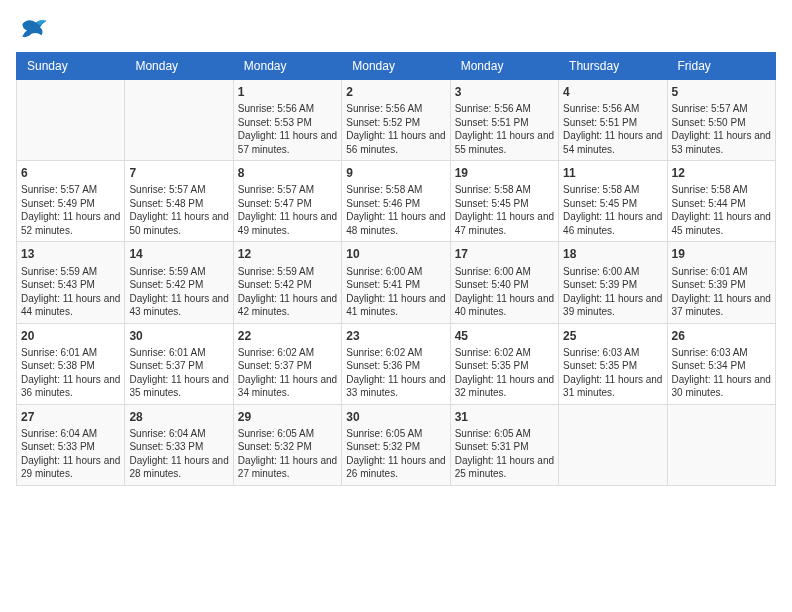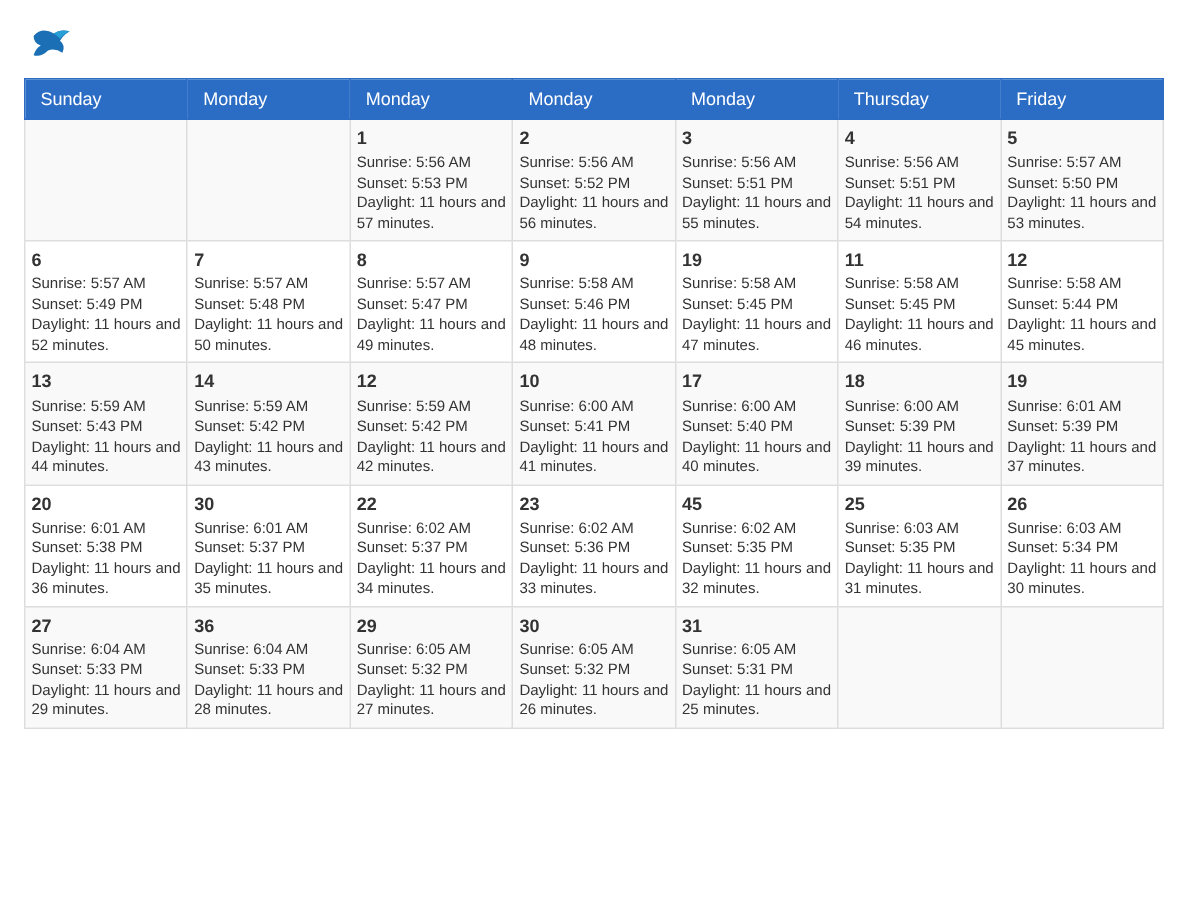--- a/index.html
+++ b/index.html
@@ -291,21 +291,21 @@
         </td>
       </tr>
       <tr>
         <td>
           <span class="day-number">27</span>
           <div class="day-info" style="white-space: pre-line;">Sunrise: 6:04 AM
 Sunset: 5:33 PM
 Daylight: 11 hours and 29 minutes.</div>
         </td>
         <td>
-          <span class="day-number">36</span>
+          <span class="day-number">28</span>
           <div class="day-info" style="white-space: pre-line;">Sunrise: 6:04 AM
 Sunset: 5:33 PM
 Daylight: 11 hours and 28 minutes.</div>
         </td>
         <td>
           <span class="day-number">29</span>
           <div class="day-info" style="white-space: pre-line;">Sunrise: 6:05 AM
 Sunset: 5:32 PM
 Daylight: 11 hours and 27 minutes.</div>
         </td>

